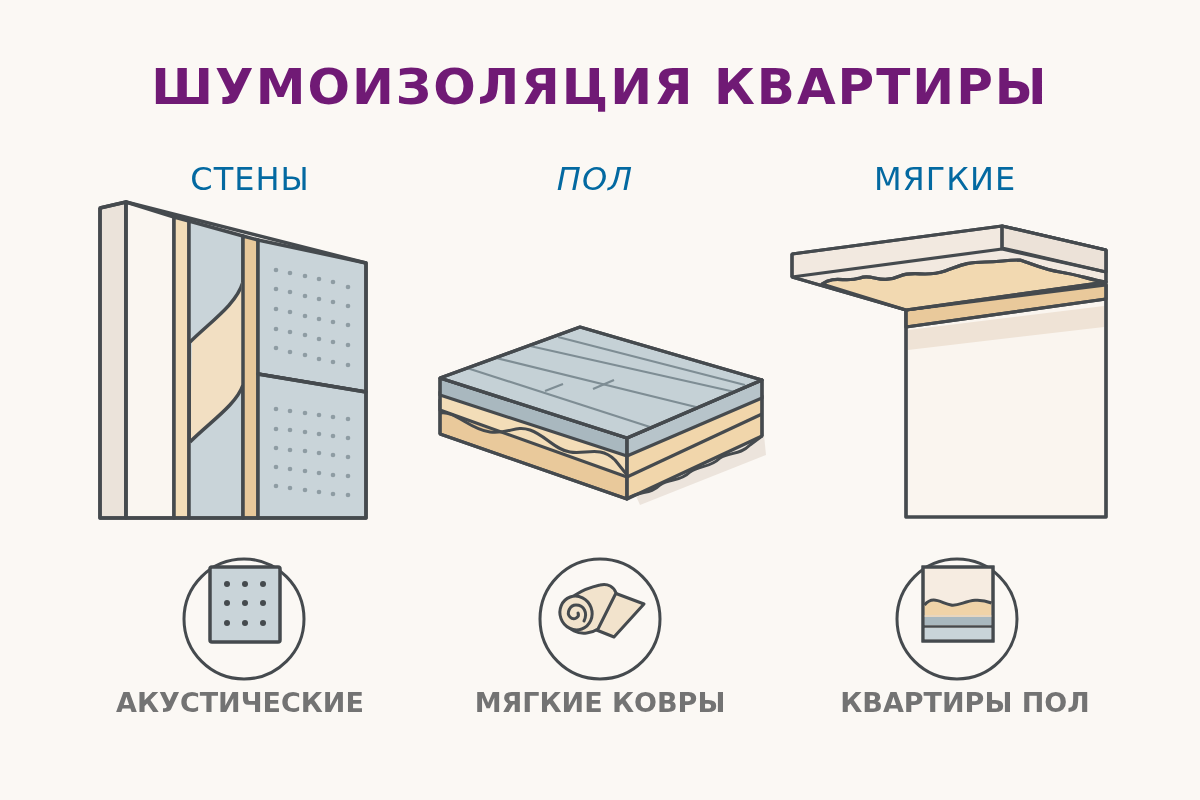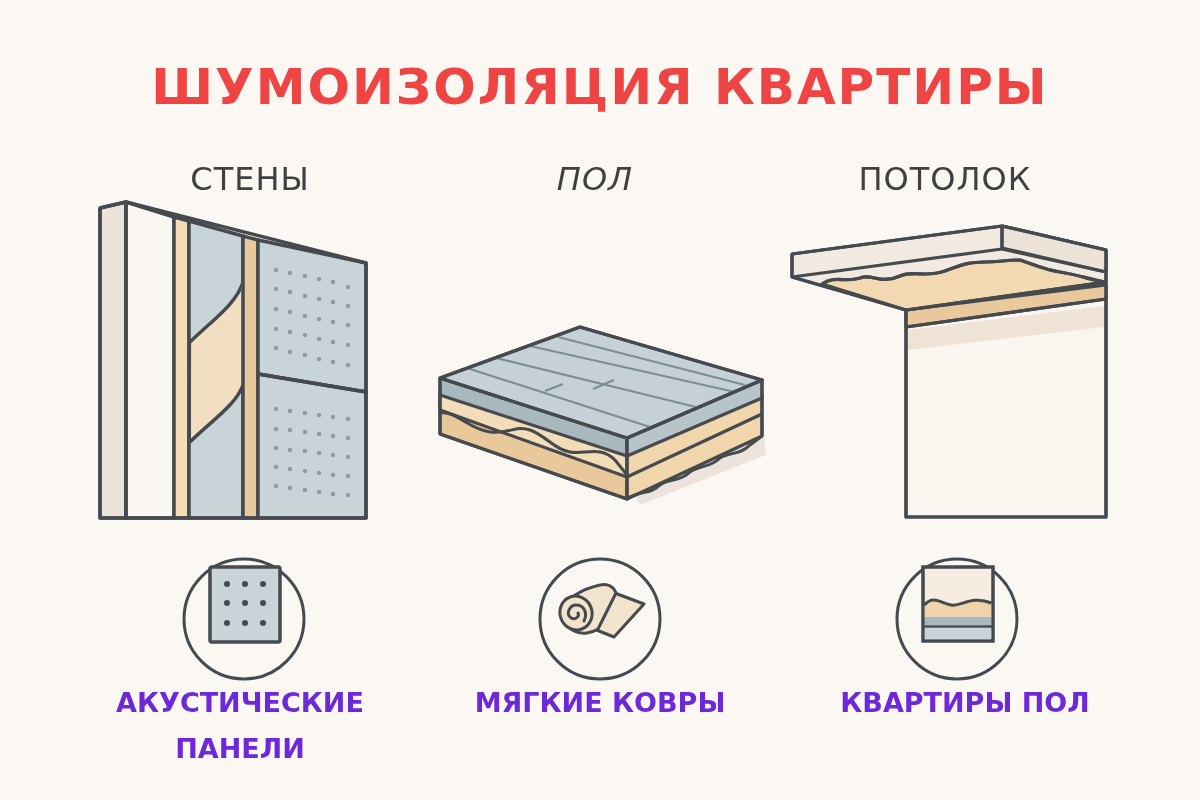--- a/index.html
+++ b/index.html
@@ -6,43 +6,43 @@
   body {
     width: 1200px; height: 800px; overflow: hidden;
     background: #fbf8f4;
     font-family: "DejaVu Sans", "Liberation Sans", sans-serif;
     color: #4a4f54;
     position: relative;
   }
   .title {
     position: absolute; left: 0; top: 58px; width: 1200px;
     text-align: center; font-size: 50px; font-weight: bold;
-    letter-spacing: 2px; color: #ef4444;
+    letter-spacing: 2px; color: #701a75;
   }
   .col-heading {
-    position: absolute; top: 160px; font-size: 32px; color: #404040;
+    position: absolute; top: 160px; font-size: 32px; color: #0369a1;
     text-align: center; width: 300px; letter-spacing: 1px;
   }
   .illus { position: absolute; left: 0; top: 0; }
   .icon-circle {
     position: absolute; width: 128px; height: 128px; top: 555px;
   }
   .label {
     position: absolute; top: 680px; width: 340px; text-align: center;
-    font-size: 27px; font-weight: bold; color: #6d28d9; line-height: 46px;
+    font-size: 27px; font-weight: bold; color: #737373; line-height: 46px;
   }
 </style>
 </head>
 <body>
 
 <div class="title">ШУМОИЗОЛЯЦИЯ КВАРТИРЫ</div>
 
 <div class="col-heading" style="left:100px;">СТЕНЫ</div>
 <div class="col-heading" style="left:445px;font-style:italic;">ПОЛ</div>
-<div class="col-heading" style="left:795px;">ПОТОЛОК</div>
+<div class="col-heading" style="left:795px;">МЯГКИЕ</div>
 
 <svg class="illus" width="1200" height="800" viewBox="0 0 1200 800">
   <defs>
     <pattern id="dots" x="0" y="0" width="14.5" height="19.5" patternUnits="userSpaceOnUse">
       <circle cx="7" cy="7" r="2.2" fill="#8e9ca3"></circle>
     </pattern>
   </defs>
 
   <g stroke="#454a4e" stroke-width="3.5" stroke-linejoin="round">
 
@@ -231,20 +231,19 @@
     <rect x="31.5" y="61" width="67" height="9" fill="#a9b8bf"></rect>
     <rect x="31.5" y="73" width="67" height="11.5" fill="#c9d4d9"></rect>
     <line x1="30" y1="61" x2="100" y2="61" stroke="#e8d6bf" stroke-width="2"></line>
     <line x1="30" y1="71.5" x2="100" y2="71.5" stroke="#454a4e" stroke-width="2.5"></line>
     <rect x="30" y="12" width="70" height="74" fill="none" stroke="#454a4e" stroke-width="3"></rect>
   </svg>
 </div>
 
 <div class="label" style="left:70px;">
   <div>АКУСТИЧЕСКИЕ</div>
-  <div>ПАНЕЛИ</div>
 </div>
 <div class="label" style="left:430px;">
   <div>МЯГКИЕ КОВРЫ</div>
 </div>
 <div class="label" style="left:795px;">
   <div>КВАРТИРЫ ПОЛ</div>
 </div>
 
 </body></html>

